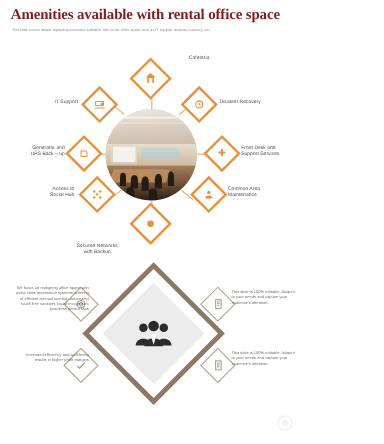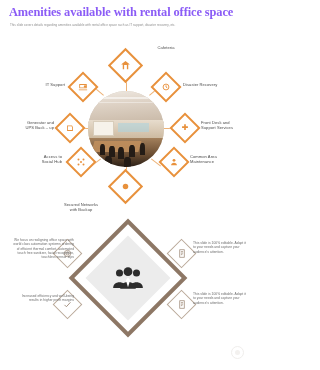--- a/index.html
+++ b/index.html
@@ -12,21 +12,21 @@
   }
   .slide{position:absolute;left:0;top:0;width:256px;height:370px;}
 
   
   .title{
     position:absolute;left:9px;top:5px;width:238px;
     font-family:"Liberation Serif", serif;
     font-weight:bold;
     font-size:12.4px;
     letter-spacing:-0.1px;
-    color:#8b5cf6;
+    color:#7f1d1d;
     line-height:14px;
     white-space:nowrap;
   }
   .subtitle{
     position:absolute;left:10px;top:22.5px;width:238px;
     font-size:3.0px;
     color:#8c8c8c;
     line-height:4px;
     letter-spacing:0.05px;
     white-space:nowrap;

